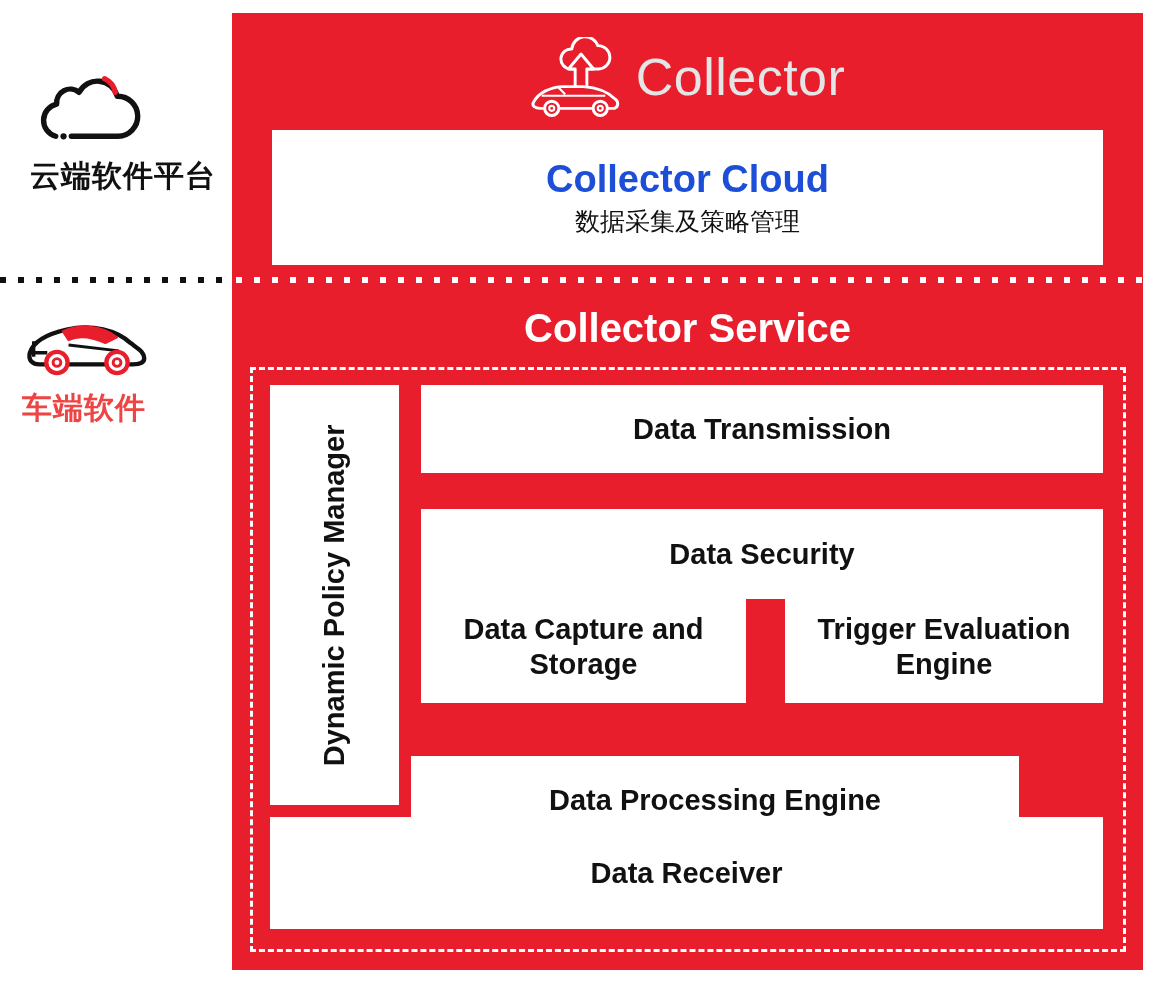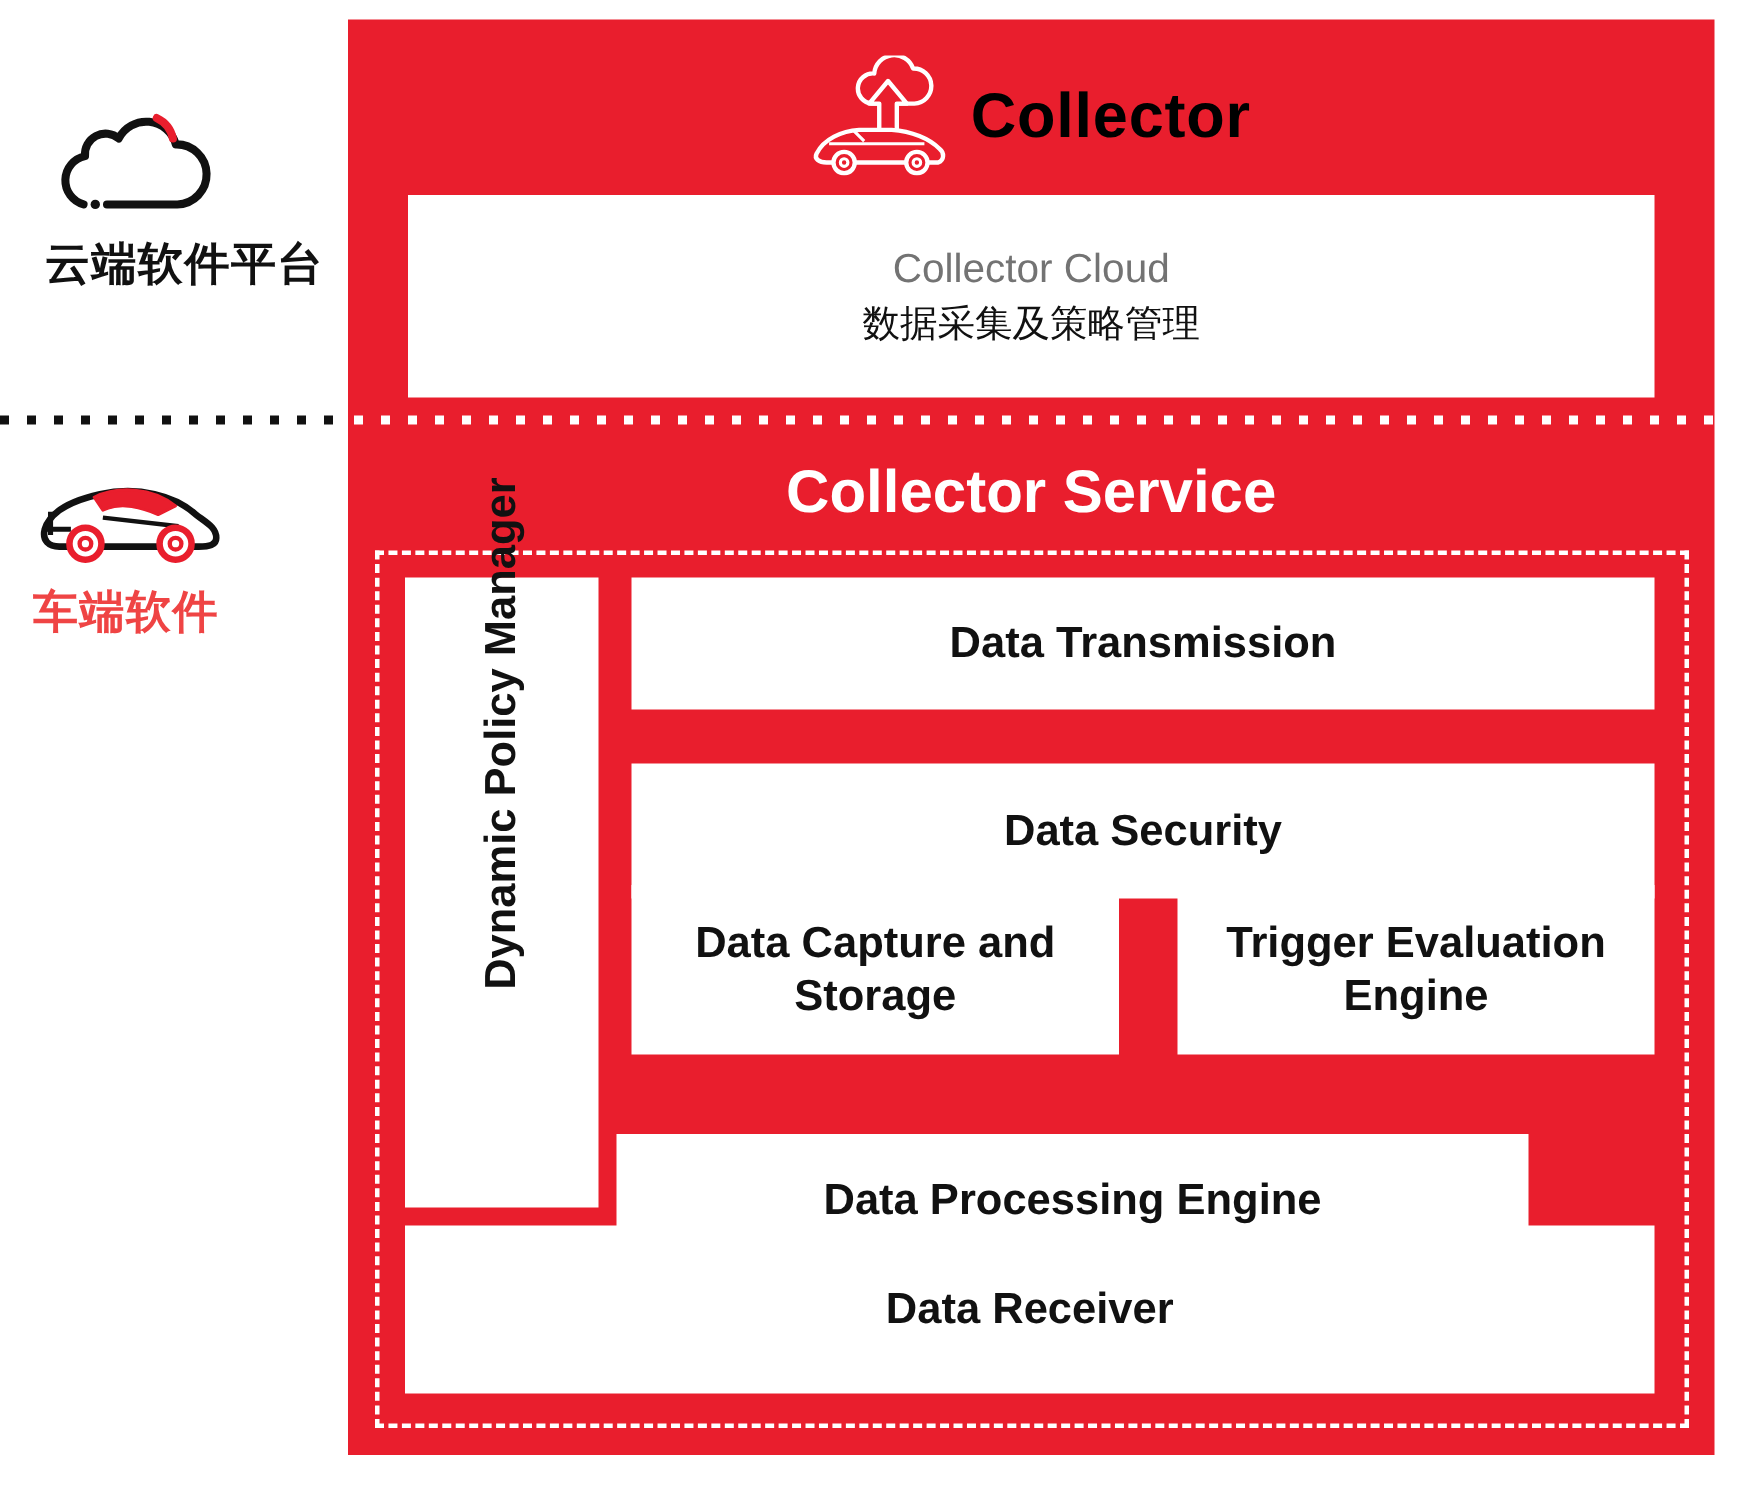--- a/index.html
+++ b/index.html
@@ -43,45 +43,45 @@
   .red-panel {
     position: absolute; left: 232px; top: 13px; width: 911px; height: 957px;
     background: var(--red);
   }
   .header-row {
     position: absolute; left: 0; top: 24px; width: 100%;
     display: flex; align-items: center; justify-content: center; gap: 14px;
   }
   .header-icon { width: 92px; height: 80px; flex: 0 0 auto; }
   .header-title {
-    color: #000000; font-size: 42px; font-weight: 700; letter-spacing: 0.5px;
+    color: #e5e5e5; font-size: 52px; font-weight: 400; letter-spacing: 0.5px;
   }
 
   .cloud-box {
     position: absolute; left: 40px; top: 117px; width: 831px; height: 135px;
     background: #ffffff;
     display: flex; flex-direction: column; align-items: center; justify-content: center;
     gap: 4px;
   }
-  .cloud-box .box-title { font-size: 27px; font-weight: 400; color: #737373; }
+  .cloud-box .box-title { font-size: 38px; font-weight: 700; color: #1d4ed8; }
   .cloud-box .box-sub { font-size: 25px; font-weight: 400; color: #111111; }
 
   .service-title {
     position: absolute; left: 0; top: 293px; width: 100%;
     text-align: center; color: #ffffff; font-size: 40px; font-weight: 700;
   }
 
   .dashed-frame {
     position: absolute; left: 18px; top: 354px; width: 876px; height: 585px;
     border: 3px dashed #ffffff;
   }
 
   .wbox {
     position: absolute; background: #ffffff;
-    display: flex; flex-direction: column; justify-content: center;
+    display: flex; flex-direction: column; align-items: center; justify-content: center;
     text-align: center; color: #111111;
   }
   .wbox .t { font-size: 29px; font-weight: 700; line-height: 1.2; }
   .wbox .s { font-size: 25px; font-weight: 400; line-height: 1.3; margin-top: 2px; }
 
   .box-dpm   { left: 38px;  top: 372px; width: 129px; height: 420px; }
   .box-dpm .t {
     transform: rotate(-90deg); white-space: nowrap; font-size: 29px;
   }
   .box-dt    { left: 189px; top: 372px; width: 682px; height: 88px;  }

